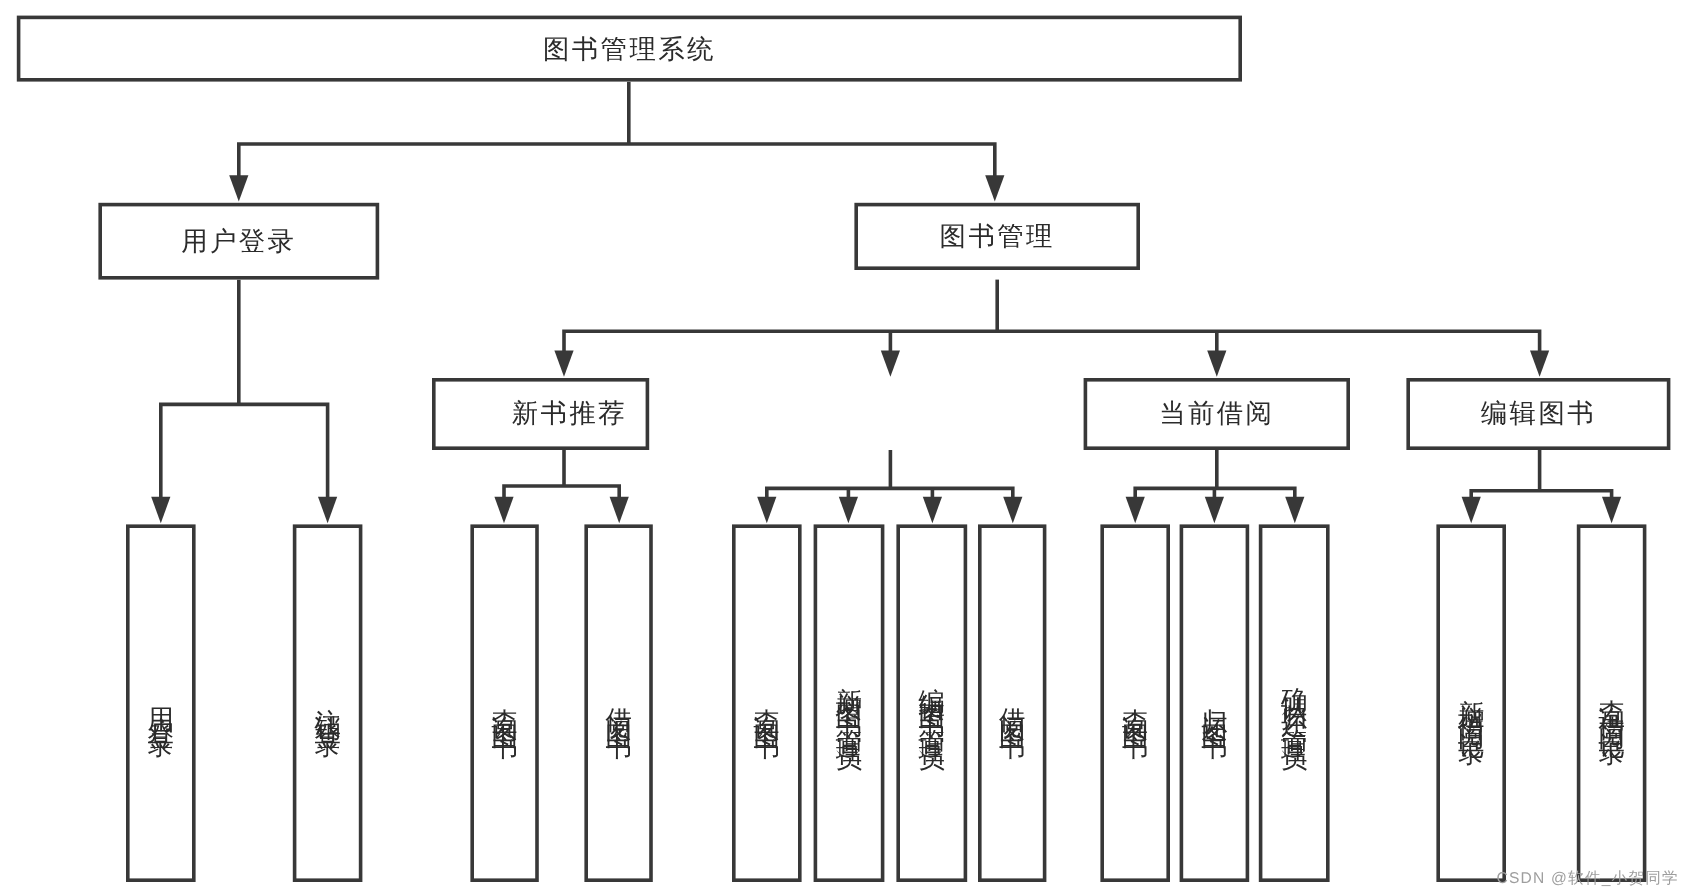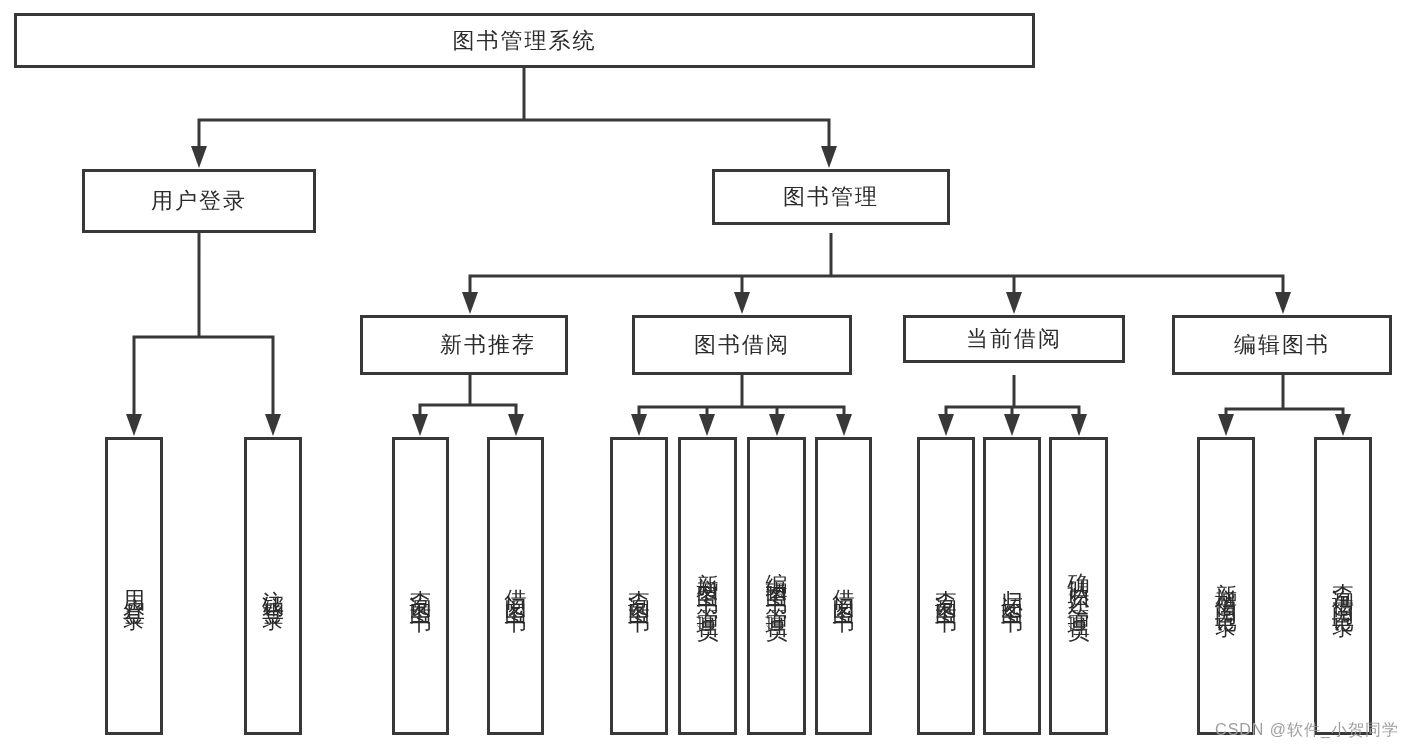--- a/index.html
+++ b/index.html
@@ -37,21 +37,21 @@
     text-orientation: mixed;
     font-size: 22px;
     line-height: 1;
     letter-spacing: 7px;
     white-space: nowrap;
   }
   .watermark {
     position: absolute;
     right: 6px;
     bottom: 6px;
-    font-size: 16px;
+    font-size: 13px;
     letter-spacing: 1px;
     color: #9e9e9e;
     white-space: nowrap;
   }
 </style>
 </head>
 <body>
 
 <div id="stage">
 
@@ -114,27 +114,24 @@
     <span class="h-label">图书管理系统</span>
   </div>
 
   <div class="box" style="left:82px; top:169px; width:234px; height:64px;">
     <span class="h-label">用户登录</span>
   </div>
   <div class="box" style="left:712px; top:169px; width:238px; height:56px;">
     <span class="h-label">图书管理</span>
   </div>
 
-  <div class="box" style="left:360px; top:315px; width:208px; height:60px;padding-left:48px;">
+  <div class="box" style="left:360px; top:315px; width:181px; height:60px;padding-left:48px;">
     <span class="h-label">新书推荐</span>
   </div>
-  <div class="box" style="left:632px; top:315px; width:220px; height:60px;">
-    <span class="h-label">图书借阅</span>
-  </div>
-  <div class="box" style="left:903px; top:315px; width:222px; height:48px;">
+  <div class="box" style="left:903px; top:315px; width:222px; height:60px;">
     <span class="h-label">当前借阅</span>
   </div>
   <div class="box" style="left:1172px; top:315px; width:220px; height:60px;">
     <span class="h-label">编辑图书</span>
   </div>
 
   <div class="box" style="left:105px; top:437px; width:58px; height:298px;">
     <span class="v-text">用户登录</span>
   </div>
   <div class="box" style="left:244px; top:437px; width:58px; height:298px;">

